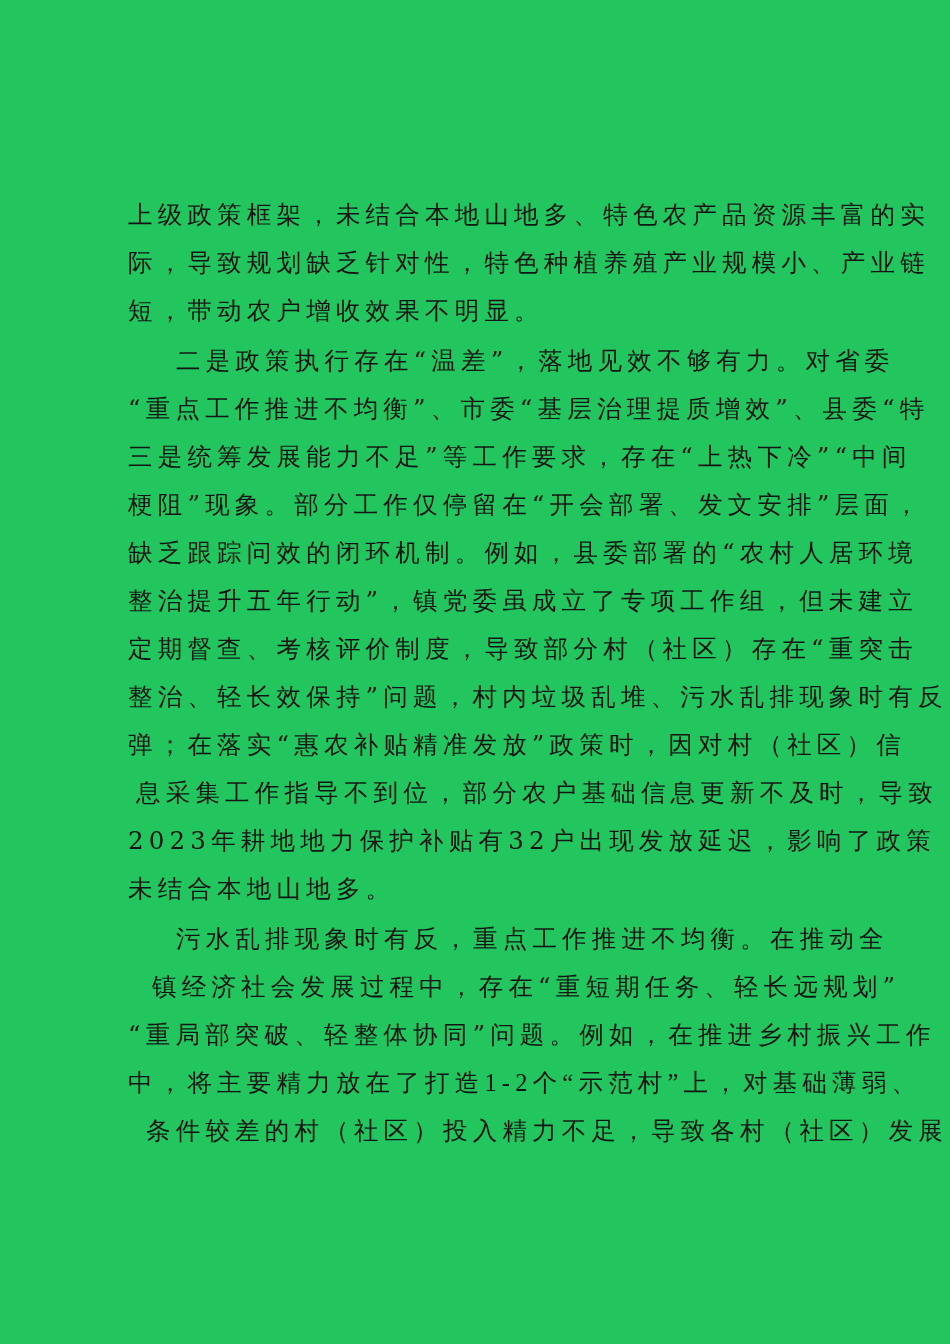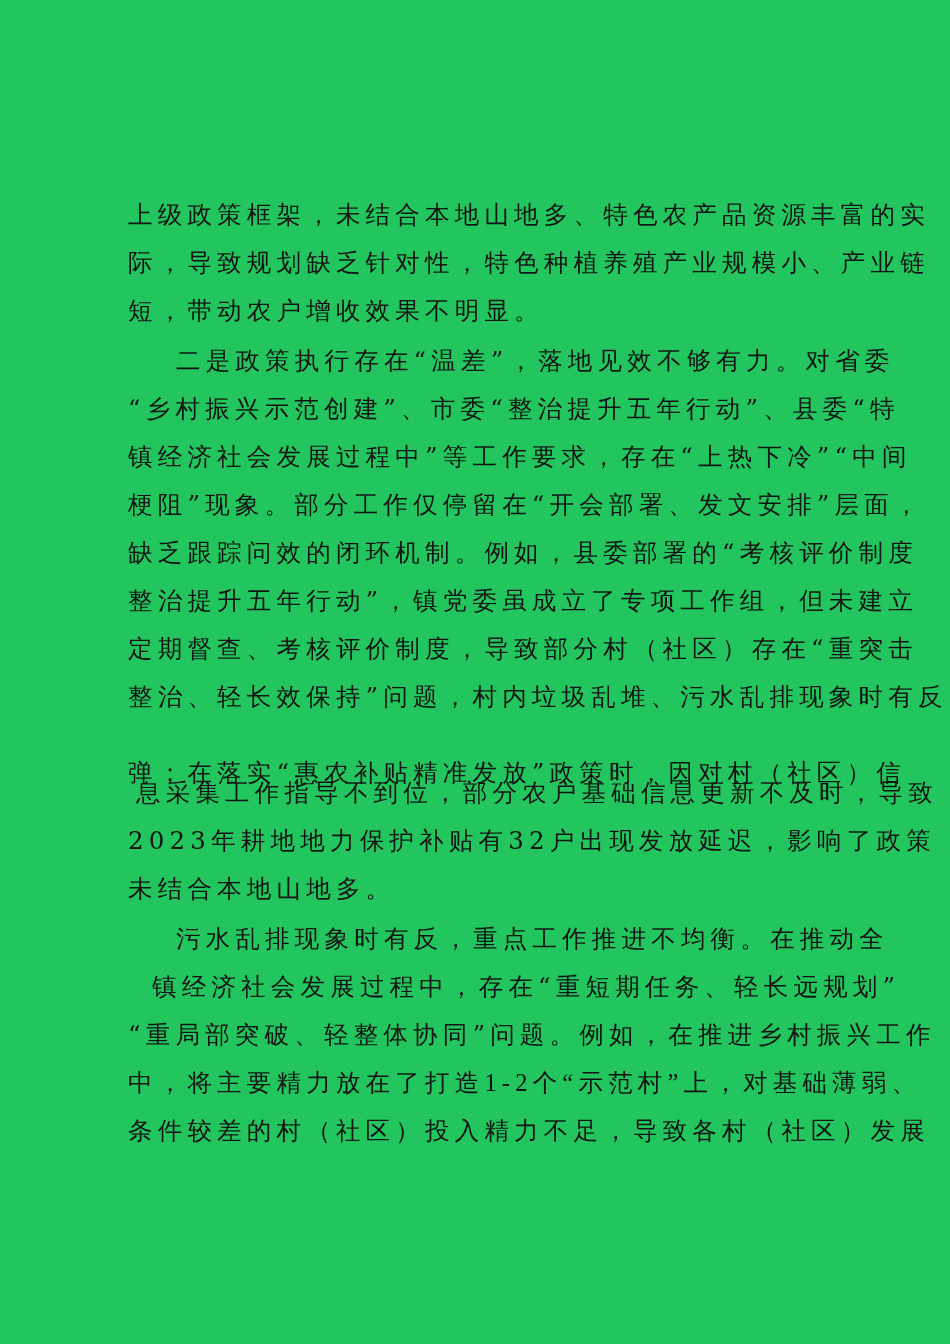--- a/index.html
+++ b/index.html
@@ -41,34 +41,34 @@
 <div class="page">
 
   <div>
     <div class="line" style="top:200px;">上级政策框架，未结合本地山地多、特色农产品资源丰富的实</div>
     <div class="line" style="top:248px;">际，导致规划缺乏针对性，特色种植养殖产业规模小、产业链</div>
     <div class="line" style="top:296px;">短，带动农户增收效果不明显。</div>
   </div>
 
   <div>
     <div class="line indent" style="top:346px;">二是政策执行存在“温差”，落地见效不够有力。对省委</div>
-    <div class="line" style="top:394px;">“乡村振兴示范创建”、市委“整治提升五年行动”、县委“特</div>
-    <div class="line" style="top:442px;">镇经济社会发展过程中”等工作要求，存在“上热下冷”“中间</div>
+    <div class="line" style="top:394px;">“重点工作推进不均衡”、市委“基层治理提质增效”、县委“特</div>
+    <div class="line" style="top:442px;">三是统筹发展能力不足”等工作要求，存在“上热下冷”“中间</div>
     <div class="line" style="top:490px;">梗阻”现象。部分工作仅停留在“开会部署、发文安排”层面，</div>
-    <div class="line" style="top:538px;">缺乏跟踪问效的闭环机制。例如，县委部署的“考核评价制度</div>
+    <div class="line" style="top:538px;">缺乏跟踪问效的闭环机制。例如，县委部署的“农村人居环境</div>
     <div class="line" style="top:586px;">整治提升五年行动”，镇党委虽成立了专项工作组，但未建立</div>
     <div class="line" style="top:634px;">定期督查、考核评价制度，导致部分村（社区）存在“重突击</div>
     <div class="line" style="top:682px;text-align:right;">整治、轻长效保持”问题，村内垃圾乱堆、污水乱排现象时有反</div>
-    <div class="line" style="top:730px;margin-top:28px;">弹；在落实“惠农补贴精准发放”政策时，因对村（社区）信</div>
+    <div class="line" style="top:730px;">弹；在落实“惠农补贴精准发放”政策时，因对村（社区）信</div>
     <div class="line" style="top:778px;margin-left:8px;">息采集工作指导不到位，部分农户基础信息更新不及时，导致</div>
     <div class="line" style="top:826px;">2023年耕地地力保护补贴有32户出现发放延迟，影响了政策</div>
     <div class="line" style="top:874px;">未结合本地山地多。</div>
   </div>
 
   <div>
     <div class="line indent" style="top:924px;">污水乱排现象时有反，重点工作推进不均衡。在推动全</div>
     <div class="line" style="top:972px;margin-left:24px;">镇经济社会发展过程中，存在“重短期任务、轻长远规划”</div>
     <div class="line" style="top:1020px;text-align:right;">“重局部突破、轻整体协同”问题。例如，在推进乡村振兴工作</div>
     <div class="line" style="top:1068px;font-family:Liberation Serif, serif;">中，将主要精力放在了打造1-2个“示范村”上，对基础薄弱、</div>
-    <div class="line" style="top:1116px;">条件较差的村（社区）投入精力不足，导致各村（社区）发展</div>
+    <div class="line" style="top:1116px;margin-left:18px;">条件较差的村（社区）投入精力不足，导致各村（社区）发展</div>
   </div>
 
 </div>
 
 </body></html>

